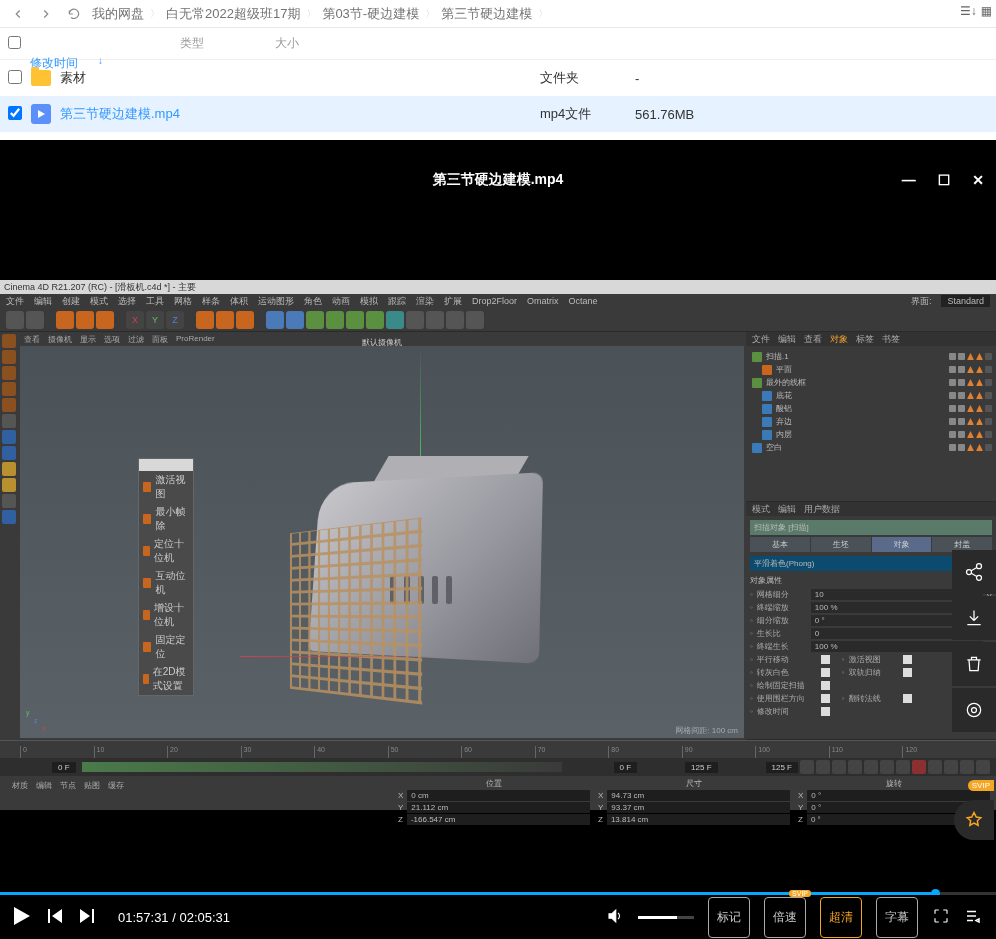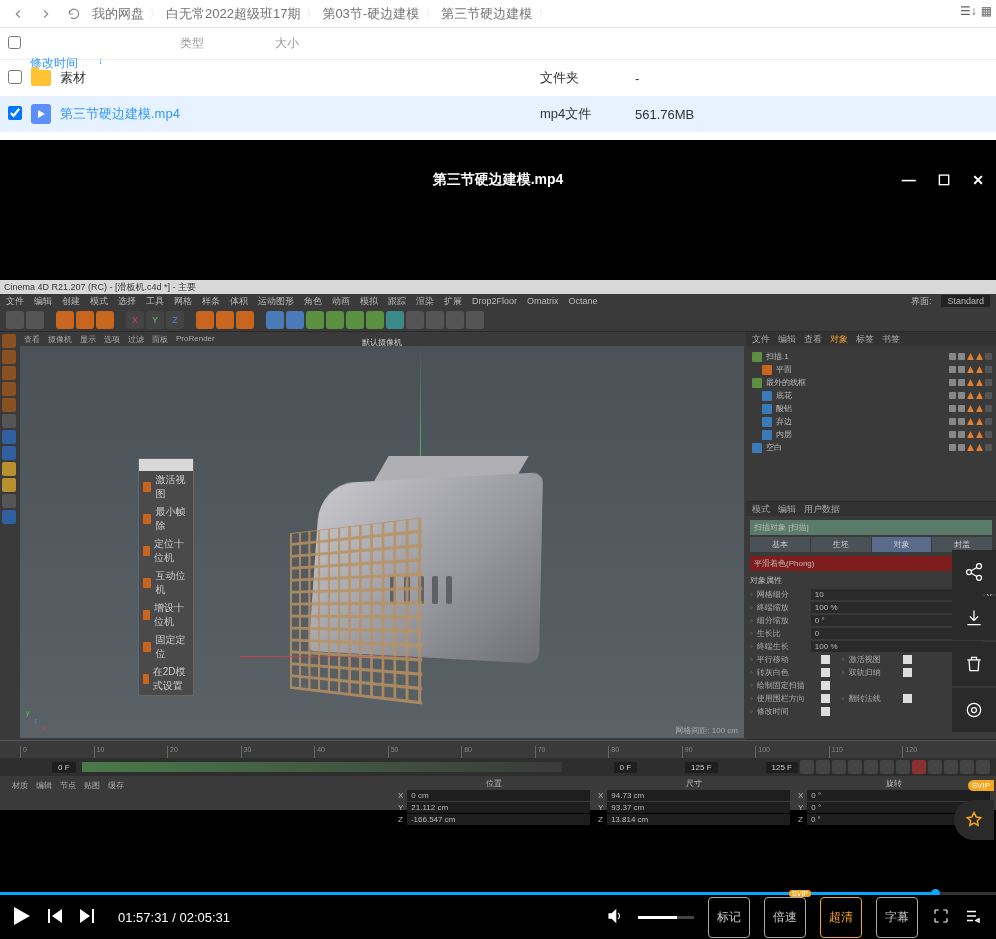--- a/index.html
+++ b/index.html
@@ -458,21 +458,21 @@
               <span class="tab">用户数据</span>
             </div>
           <div class="attr-panel">
             <div class="attr-hdr">扫描对象 [扫描]</div>
             <div class="attr-tabs" id="attr-tabs">
                 <div class="attr-tab">基本</div>
                 <div class="attr-tab">生坯</div>
                 <div class="attr-tab active">对象</div>
                 <div class="attr-tab">封盖</div>
               </div>
-            <div style="background:#7f1d1d;padding:2px 4px;margin-bottom:2px">平滑着色(Phong)</div>
+            <div style="background:#0c4a6e;padding:2px 4px;margin-bottom:2px">平滑着色(Phong)</div>
             <div style="padding:2px 0;font-weight:normal">对象属性</div>
             <div id="attr-rows">
                 <div class="attr-row">
                   <span style="color:#6a9">◦</span>
                   <span class="lbl">网格细分</span>
                   <span class="val">10</span>
                   <span>‹›</span>
                 </div>
                 <div class="attr-row">
                   <span style="color:#6a9">◦</span>

